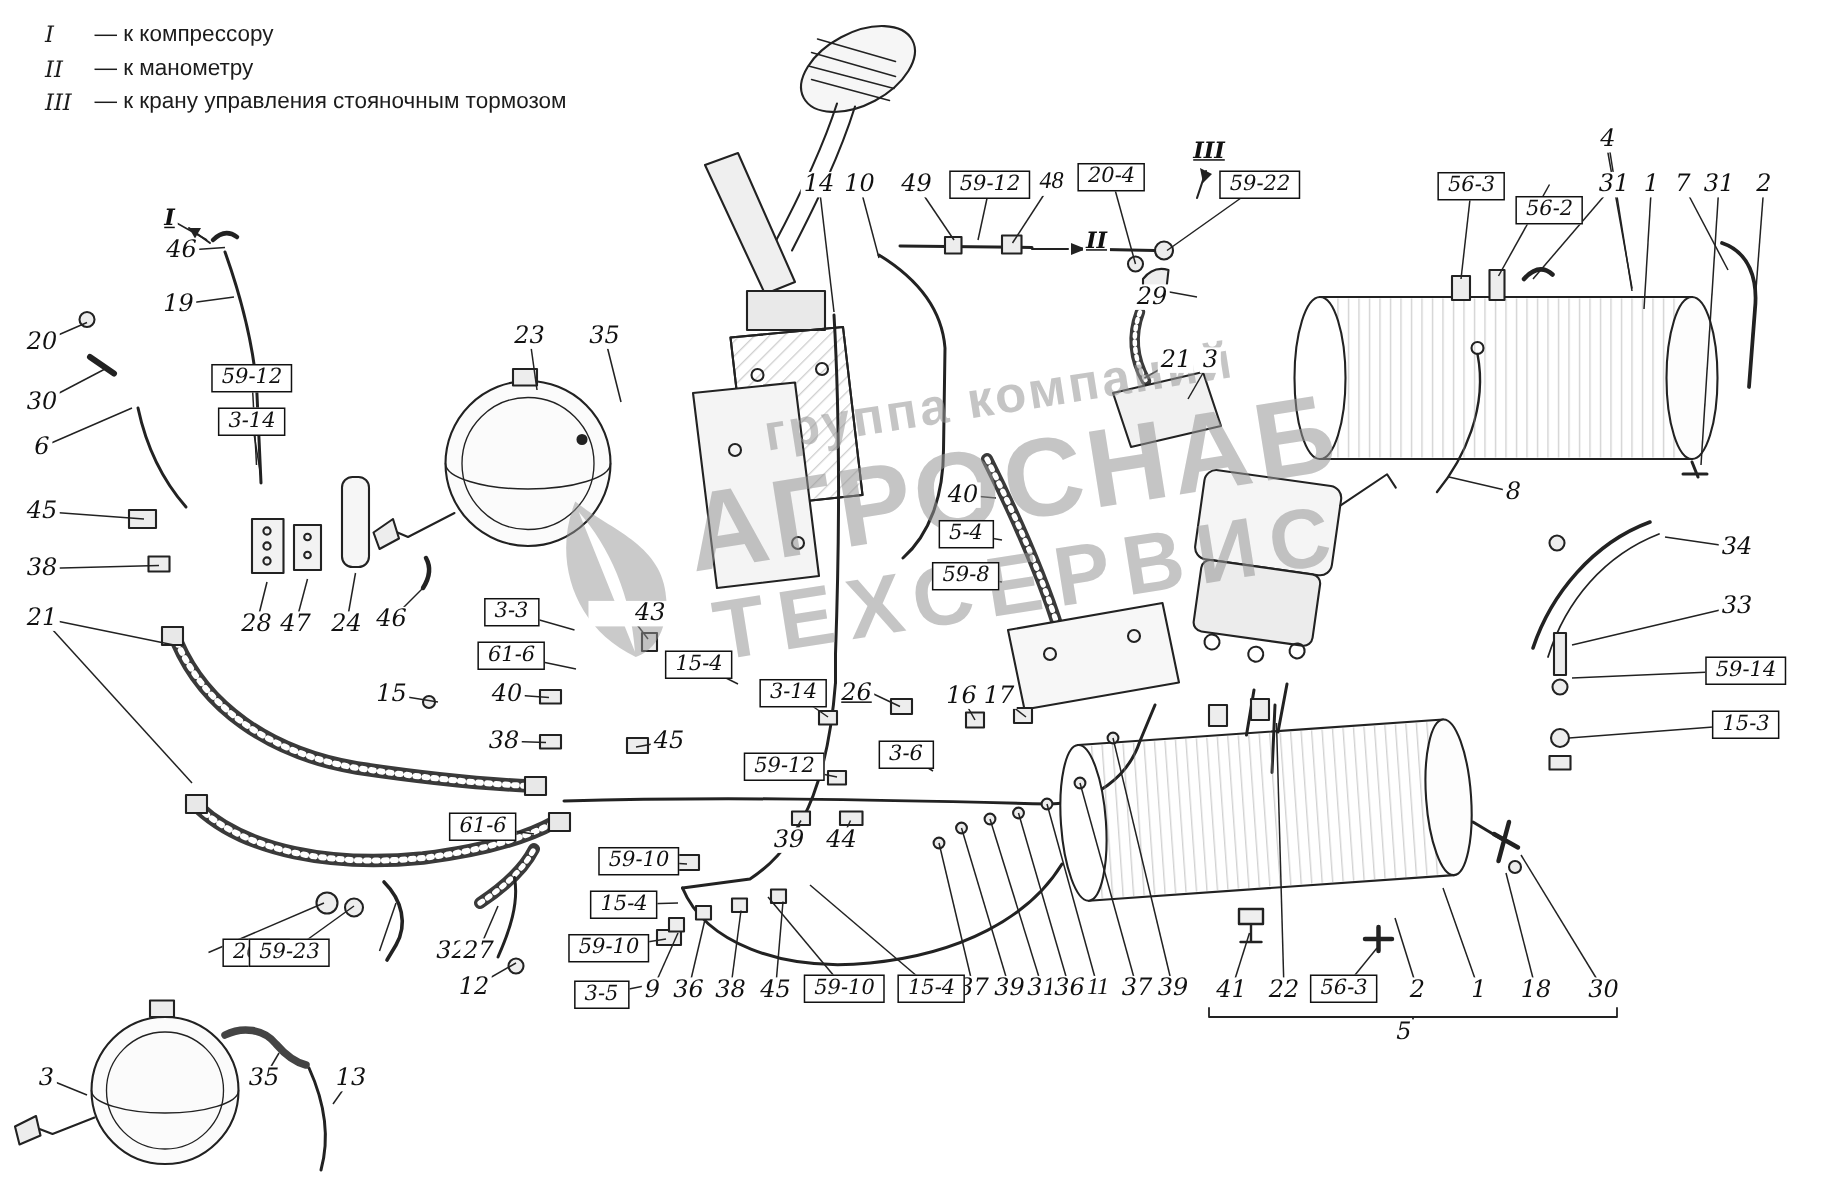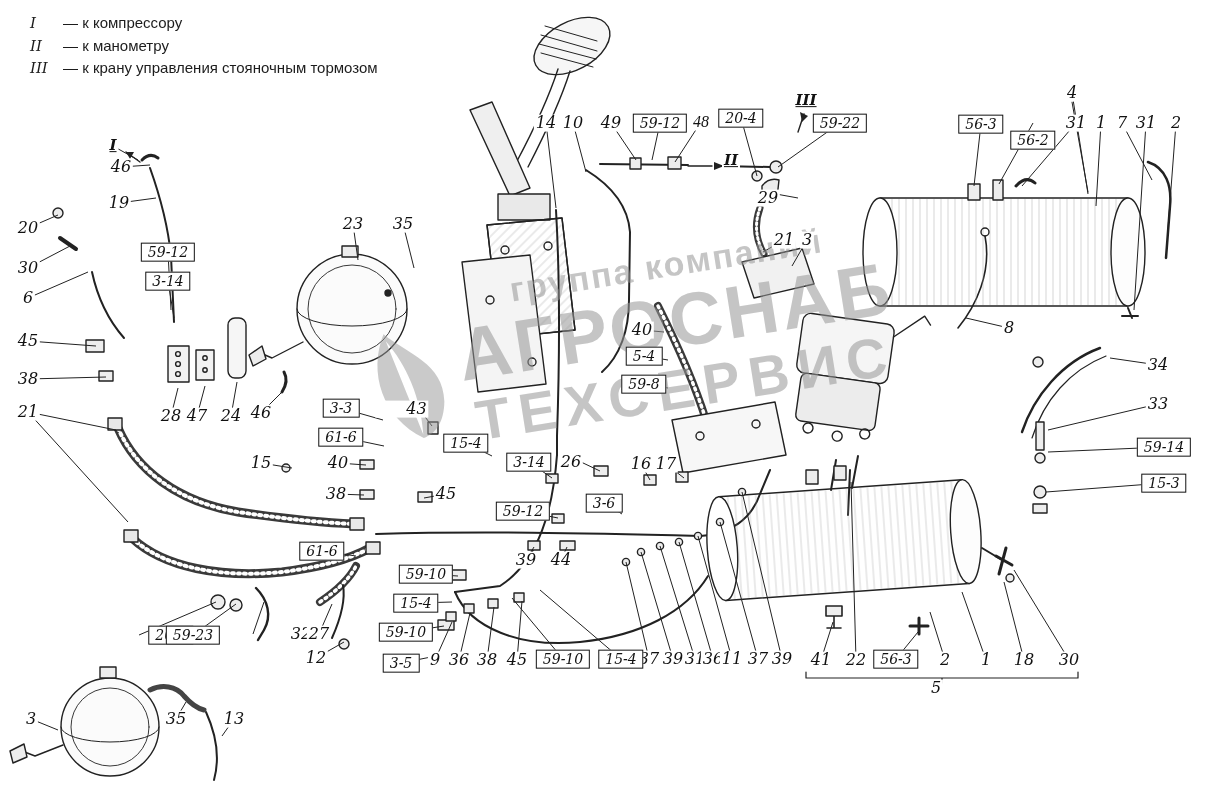--- a/index.html
+++ b/index.html
@@ -402,39 +402,39 @@
       <div class="lbl" style="left: 1158px; top: 365px;">34</div>
       <div class="lbl" style="left: 1158px; top: 404px;">33</div>
       <div class="lbl" style="left: 171px; top: 416px;">28</div>
       <div class="lbl" style="left: 197px; top: 416px;">47</div>
       <div class="lbl" style="left: 231px; top: 416px;">24</div>
       <div class="lbl" style="left: 261px; top: 413px;">46</div>
       <div class="lbl" style="left: 261px; top: 463px;">15</div>
       <div class="lbl" style="left: 338px; top: 463px;">40</div>
       <div class="lbl" style="left: 336px; top: 494px;">38</div>
       <div class="lbl" style="left: 446px; top: 494px;">45</div>
-      <div class="lbl" style="left: 402px; top: 409px; padding-left: 31px;">43</div>
+      <div class="lbl" style="left: 419px; top: 409px; padding-left: 31px;">43</div>
       <div class="lbl" style="left: 642px; top: 330px;">40</div>
-      <div class="lbl" style="left: 571px; top: 462px;">26</div>
+      <div class="lbl" style="left: 571px; top: 462px; text-decoration: underline;">26</div>
       <div class="lbl" style="left: 641px; top: 464px;">16</div>
       <div class="lbl" style="left: 666px; top: 464px;">17</div>
       <div class="lbl" style="left: 526px; top: 560px;">39</div>
       <div class="lbl" style="left: 561px; top: 560px;">44</div>
       <div class="lbl" style="left: 253px; top: 634px; margin-left: 48px;">32</div>
       <div class="lbl" style="left: 319px; top: 634px;">27</div>
       <div class="lbl" style="left: 316px; top: 658px;">12</div>
       <div class="lbl" style="left: 435px; top: 660px;">9</div>
       <div class="lbl" style="left: 459px; top: 660px;">36</div>
       <div class="lbl" style="left: 487px; top: 660px;">38</div>
       <div class="lbl" style="left: 517px; top: 660px;">45</div>
       <div class="lbl" style="left: 649px; top: 659px;">37</div>
       <div class="lbl" style="left: 673px; top: 659px;">39</div>
       <div class="lbl" style="left: 695px; top: 659px;">31</div>
       <div class="lbl" style="left: 713px; top: 659px;">36</div>
-      <div class="lbl" style="left: 732px; top: 659px;">11</div>
+      <div class="lbl" style="left: 732px; top: 659px; font-family: Liberation Serif, serif;">11</div>
       <div class="lbl" style="left: 758px; top: 659px;">37</div>
       <div class="lbl" style="left: 782px; top: 659px;">39</div>
       <div class="lbl" style="left: 821px; top: 660px;">41</div>
       <div class="lbl" style="left: 856px; top: 660px;">22</div>
       <div class="lbl" style="left: 945px; top: 660px;">2</div>
       <div class="lbl" style="left: 986px; top: 660px;">1</div>
       <div class="lbl" style="left: 1024px; top: 660px;">18</div>
       <div class="lbl" style="left: 1069px; top: 660px;">30</div>
       <div class="lbl" style="left: 936px; top: 688px;">5</div>
       <div class="lbl" style="left: 31px; top: 719px;">3</div>

